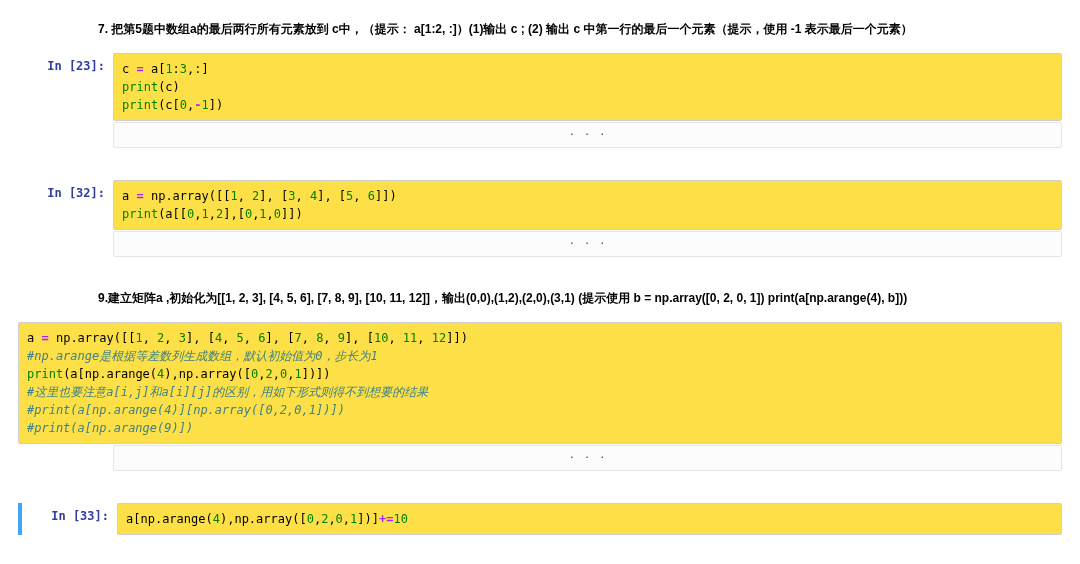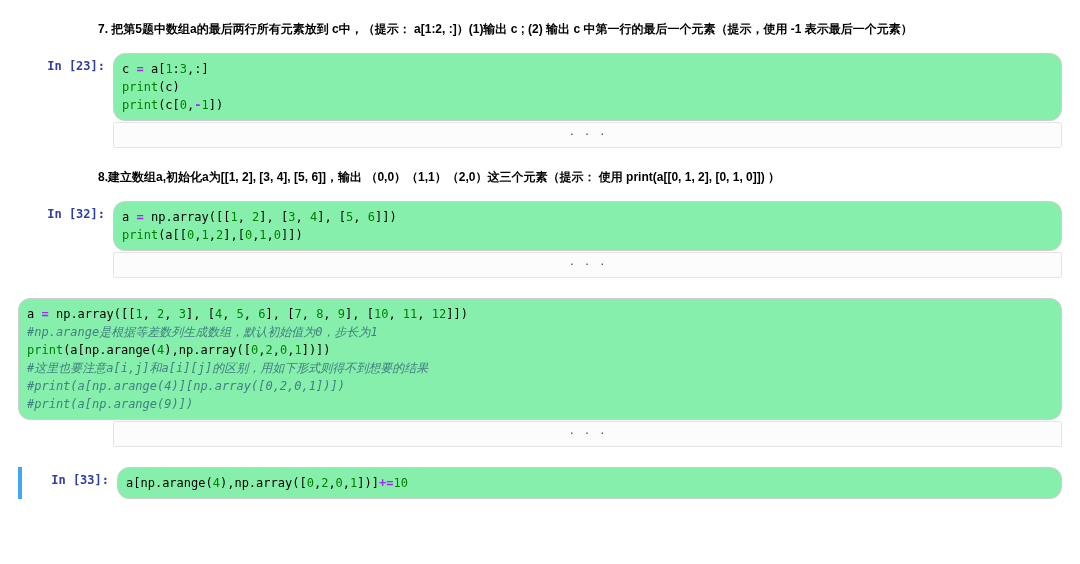--- a/index.html
+++ b/index.html
@@ -29,22 +29,22 @@
     padding: 6px 8px 6px 0;
     font-family: Menlo, Monaco, monospace;
     font-size: 12px;
     color: #303F9F;
     font-weight: 700;
     user-select: none;
   }
   .code-input {
     flex: 1;
     border: 1px solid #cfcfcf;
-    background: #86efac;
-    border-radius: 12px;
+    background: #fde047;
+    border-radius: 2px;
     padding: 6px 8px;
     font-family: Menlo, Monaco, monospace;
     font-size: 12px;
     line-height: 1.5;
     white-space: pre;
     overflow-x: auto;
   }
   .active { border-left: 4px solid #42A5F5; padding-left: 0; }
   .active .cell { padding-left: 0; }
   .collapser {
@@ -59,21 +59,21 @@
     background: #fcfcfc;
     border-radius: 2px;
     text-align: center;
     padding: 2px 0;
     font-family: Menlo, Monaco, monospace;
     font-size: 11px;
     color: #555;
     cursor: pointer;
     letter-spacing: 1px;
   }
-  .section { margin-bottom: 20px; }
+  .section { margin-bottom: 32px; }
   
   .op  { color: #AA22FF; font-weight: 700; }  
   .nm  { color: #000; }
   .fn  { color: #008000; }
   .num { color: #008000; }                        
   .cm  { color: #408080; font-style: italic; }
   pre.code-input span { font-family: inherit; }
 </style>
 </head>
 <body>
@@ -86,32 +86,32 @@
         <pre class="code-input"><span class="nm">c </span><span class="op">=</span><span class="nm"> a[</span><span class="num">1</span><span class="nm">:</span><span class="num">3</span><span class="nm">,:]</span>
 <span class="fn">print</span><span class="nm">(c)</span>
 <span class="fn">print</span><span class="nm">(c[</span><span class="num">0</span><span class="nm">,</span><span class="op">-</span><span class="num">1</span><span class="nm">])</span></pre>
       </div>
       <div class="collapser">
         <div class="prompt">&nbsp;</div>
         <div class="collapser-inner">. . .</div>
       </div>
     </div>
     <div class="section">
-      <div class="question">8.建立数组a,初始化a为[[1, 2], [3, 4], [5, 6]]，输出 （0,0）（1,1）（2,0）这三个元素（提示： 使用 print(a[[0, 1, 2], [0, 1, 0]]) ）</div>
       <div class="cell">
         <div class="prompt">In [32]:</div>
         <pre class="code-input"><span class="nm">a </span><span class="op">=</span><span class="nm"> np</span><span class="nm">.</span><span class="nm">array([[</span><span class="num">1</span><span class="nm">, </span><span class="num">2</span><span class="nm">], [</span><span class="num">3</span><span class="nm">, </span><span class="num">4</span><span class="nm">], [</span><span class="num">5</span><span class="nm">, </span><span class="num">6</span><span class="nm">]])</span>
 <span class="fn">print</span><span class="nm">(a[[</span><span class="num">0</span><span class="nm">,</span><span class="num">1</span><span class="nm">,</span><span class="num">2</span><span class="nm">],[</span><span class="num">0</span><span class="nm">,</span><span class="num">1</span><span class="nm">,</span><span class="num">0</span><span class="nm">]])</span></pre>
       </div>
       <div class="collapser">
         <div class="prompt">&nbsp;</div>
         <div class="collapser-inner">. . .</div>
       </div>
     </div>
     <div class="section">
+      <div class="question">9.建立矩阵a ,初始化为[[1, 2, 3], [4, 5, 6], [7, 8, 9], [10, 11, 12]]，输出(0,0),(1,2),(2,0),(3,1) (提示使用 b = np.array([0, 2, 0, 1]) print(a[np.arange(4), b]))</div>
       <div class="cell">
         <pre class="code-input"><span class="nm">a </span><span class="op">=</span><span class="nm"> np</span><span class="nm">.</span><span class="nm">array([[</span><span class="num">1</span><span class="nm">, </span><span class="num">2</span><span class="nm">, </span><span class="num">3</span><span class="nm">], [</span><span class="num">4</span><span class="nm">, </span><span class="num">5</span><span class="nm">, </span><span class="num">6</span><span class="nm">], [</span><span class="num">7</span><span class="nm">, </span><span class="num">8</span><span class="nm">, </span><span class="num">9</span><span class="nm">], [</span><span class="num">10</span><span class="nm">, </span><span class="num">11</span><span class="nm">, </span><span class="num">12</span><span class="nm">]])</span>
 <span class="cm">#np.arange是根据等差数列生成数组，默认初始值为0，步长为1</span>
 <span class="fn">print</span><span class="nm">(a[np</span><span class="nm">.</span><span class="nm">arange(</span><span class="num">4</span><span class="nm">),np</span><span class="nm">.</span><span class="nm">array([</span><span class="num">0</span><span class="nm">,</span><span class="num">2</span><span class="nm">,</span><span class="num">0</span><span class="nm">,</span><span class="num">1</span><span class="nm">])])</span>
 <span class="cm">#这里也要注意a[i,j]和a[i][j]的区别，用如下形式则得不到想要的结果</span>
 <span class="cm">#print(a[np.arange(4)][np.array([0,2,0,1])])</span>
 <span class="cm">#print(a[np.arange(9)])</span></pre>
       </div>
       <div class="collapser">
         <div class="prompt">&nbsp;</div>

